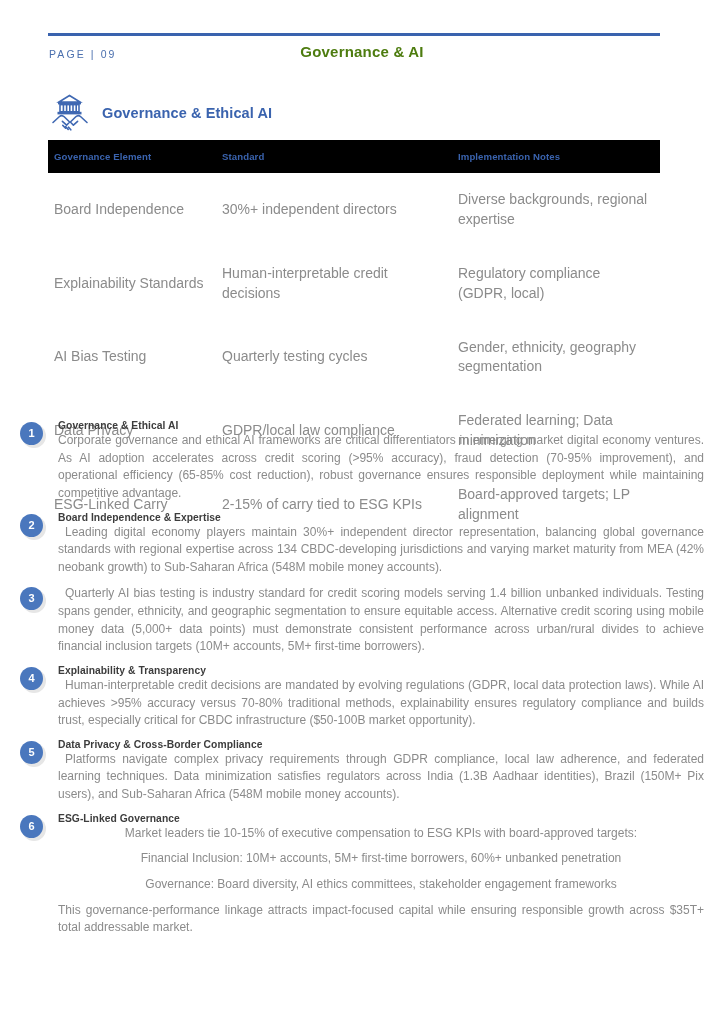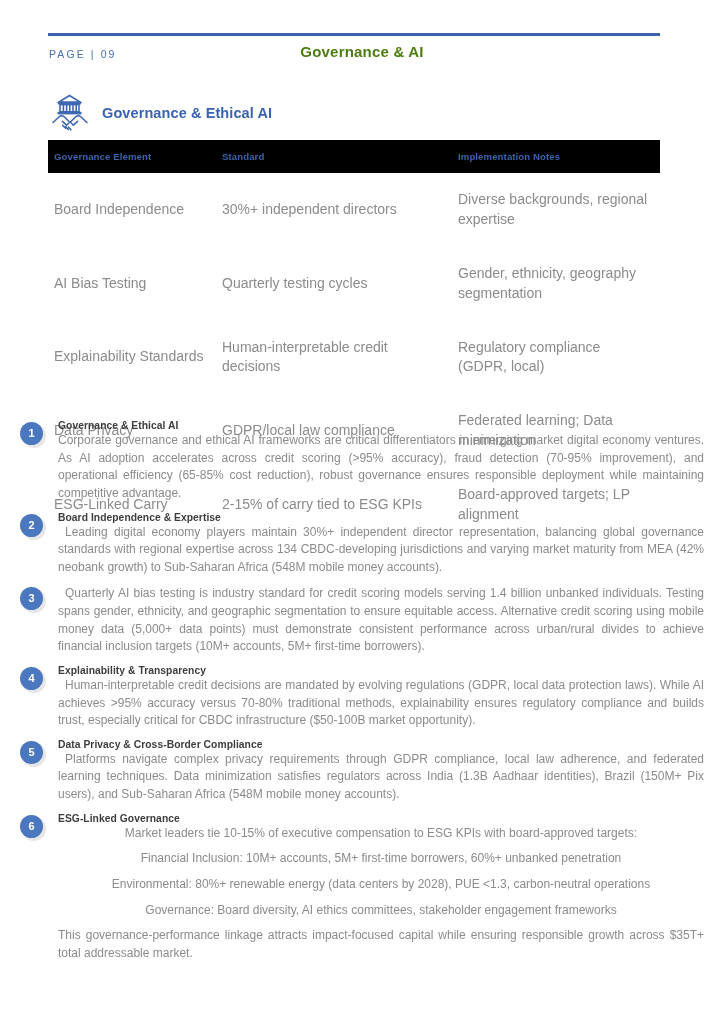--- a/index.html
+++ b/index.html
@@ -241,30 +241,30 @@
           <th>Implementation Notes</th>
         </tr>
       </thead>
       <tbody>
         <tr>
           <td>Board Independence</td>
           <td>30%+ independent directors</td>
           <td>Diverse backgrounds, regional expertise</td>
         </tr>
         <tr>
+          <td>Explainability Standards</td>
+          <td>Human-interpretable credit decisions</td>
+          <td>Regulatory compliance (GDPR, local)</td>
+        </tr>
+        <tr>
           <td>AI Bias Testing</td>
           <td>Quarterly testing cycles</td>
           <td>Gender, ethnicity, geography segmentation</td>
         </tr>
         <tr>
-          <td>Explainability Standards</td>
-          <td>Human-interpretable credit decisions</td>
-          <td>Regulatory compliance (GDPR, local)</td>
-        </tr>
-        <tr>
           <td>Data Privacy</td>
           <td>GDPR/local law compliance</td>
           <td>Federated learning; Data minimization</td>
         </tr>
         <tr>
           <td>ESG-Linked Carry</td>
           <td>2-15% of carry tied to ESG KPIs</td>
           <td>Board-approved targets; LP alignment</td>
         </tr>
       </tbody>
@@ -318,20 +318,19 @@
     </div>
 
     <div class="section">
       <span class="badge">
         <span class="ring"></span>
         <span class="disc">6</span>
       </span>
       <h3>ESG-Linked Governance</h3>
       <p class="nojustify">Market leaders tie 10-15% of executive compensation to ESG KPIs with board-approved targets:</p>
       <p class="nojustify">Financial Inclusion: 10M+ accounts, 5M+ first-time borrowers, 60%+ unbanked penetration</p>
-      <p class="nojustify">Environmental: 80%+ renewable energy (data centers by 2028), PUE &lt;1.3, carbon-neutral operations</p>
       <p class="nojustify">Governance: Board diversity, AI ethics committees, stakeholder engagement frameworks</p>
       <p>This governance-performance linkage attracts impact-focused capital while ensuring responsible growth across $35T+ total addressable market.</p>
     </div>
 
   </div>
 
 </div>
 
 </body></html>

